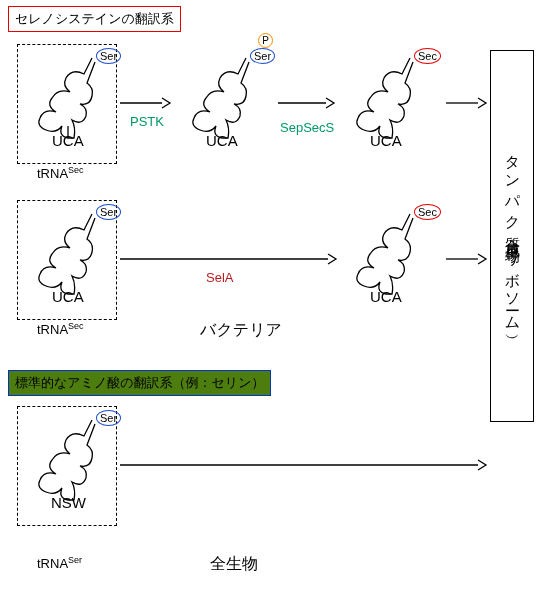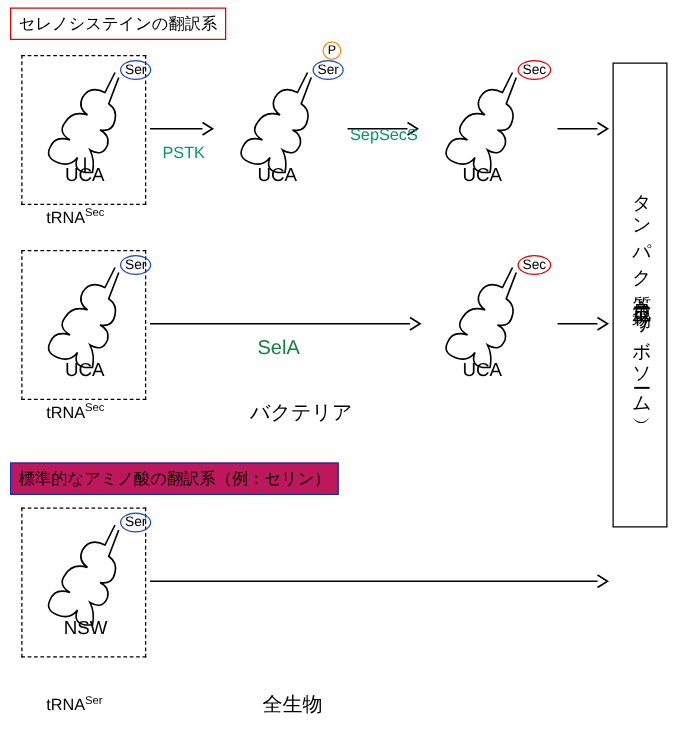--- a/index.html
+++ b/index.html
@@ -22,21 +22,21 @@
   .box-red {
     border: 1.5px solid #e60000;
     padding: 3px 6px;
     display: inline-block;
     background: #fff;
   }
   .box-blue {
     border: 1.5px solid #0033cc;
     padding: 3px 6px;
     display: inline-block;
-    background: #be185d;
+    background: #4d7c0f;
   }
   .dashed-box {
     border: 1.5px dashed #000;
   }
   .ribosome-box {
     border: 1.5px solid #000;
     writing-mode: vertical-rl;
     text-orientation: upright;
     display: flex;
     align-items: center;
@@ -65,21 +65,21 @@
   .aa-red  { border: 1.2px solid #e60000; color: #000; }
   .aa-p {
     border: 1.2px solid #ff8c00;
     border-radius: 50%;
     width: 13px; height: 13px;
     font-size: 10px;
     display: flex; align-items:center; justify-content:center;
     background:#fff;
   }
   .enzyme-green { color: #009966; font-size: 13px; }
-  .enzyme-red   { color: #15803d; font-size: 16px; }
+  .enzyme-red   { color: #b91c1c; font-size: 13px; }
   .pathway-label { font-size: 16px; }
   svg.trna { display:block; }
   .arrow-line { stroke:#000; stroke-width:1.3; fill:none; }
 </style>
 </head>
 <body>
 
 <div class="canvas">
 
   <div class="abs box-red" style="left:8px; top:6px;">
@@ -115,21 +115,21 @@
   <div class="abs anticodon" style="left:206px; top:132px;">UCA</div>
   <span class="abs aa-oval aa-blue" style="left:250px; top:48px;">Ser</span>
   <div class="abs aa-p" style="left:258px; top:33px;">
       <span>P</span>
     </div>
 
   <svg class="abs" style="left:276px; top:95px;" width="60" height="16">
     <line class="arrow-line" x1="2" y1="8" x2="50" y2="8"></line>
     <path class="arrow-line" d="M50 3 L58 8 L50 13"></path>
   </svg>
-  <div class="abs enzyme-green" style="left:280px; top:100px;">SepSecS</div>
+  <div class="abs enzyme-green" style="left:280px; top:120px;">SepSecS</div>
 
   <svg class="abs trna" style="left:340px; top:48px;" width="92" height="95">
     <path class="arrow-line" d="M70 10 Q66 18 62 26 Q50 20 44 30 Q40 38 48 44 Q36 40 30 50 Q24 58 34 64 Q22 60 18 70 Q14 78 24 82 Q34 86 40 78 Q36 88 46 90 L52 90 Q54 80 50 72 Q60 78 64 68 Q66 60 58 56 Q68 58 70 48 Q72 40 65 35 L73 14"></path>
   </svg>
   <div class="abs anticodon" style="left:370px; top:132px;">UCA</div>
   <span class="abs aa-oval aa-red" style="left:414px; top:48px;">Sec</span>
 
   <svg class="abs" style="left:444px; top:95px;" width="44" height="16">
     <line class="arrow-line" x1="2" y1="8" x2="34" y2="8"></line>
     <path class="arrow-line" d="M34 3 L42 8 L34 13"></path>

